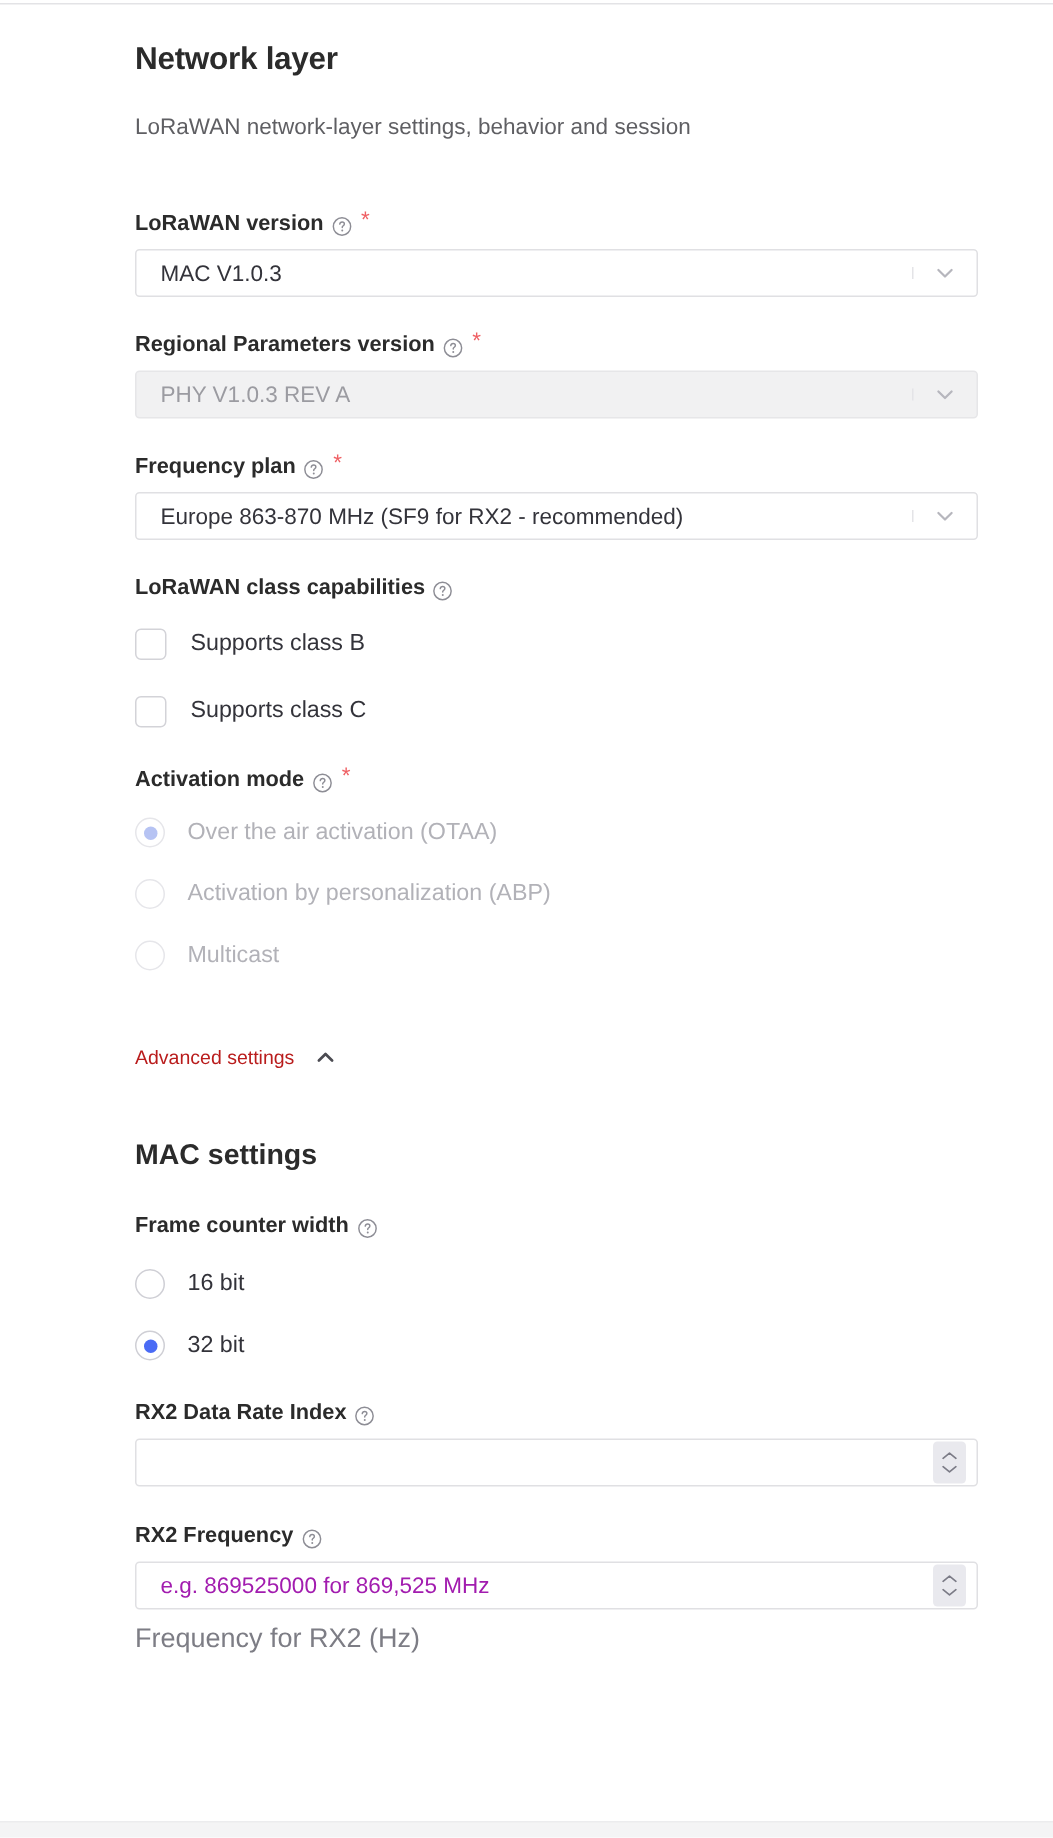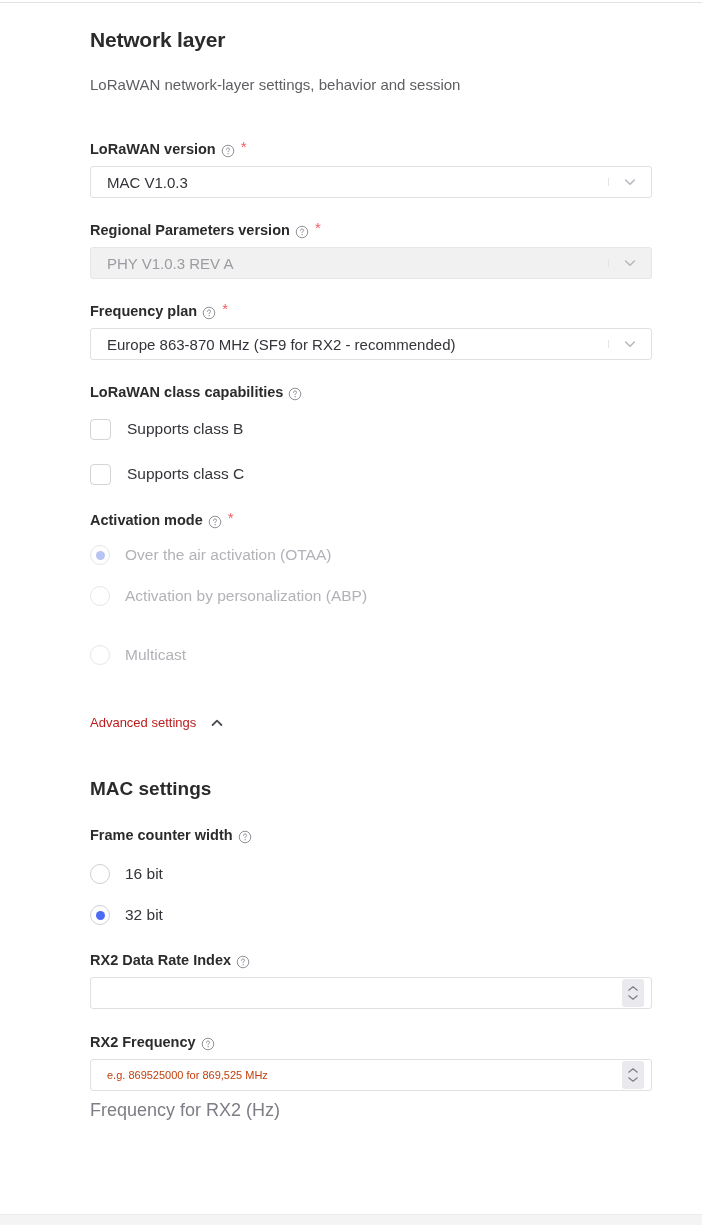--- a/index.html
+++ b/index.html
@@ -120,22 +120,22 @@
     background: #f1f1f2;
     border-color: #e6e6e8;
   }
   .control .value {
     font-size: 15px;
     color: #33333a;
     padding-left: 16px;
   }
   .control.disabled .value { color: #9b9ba1; }
   .control .placeholder {
-    font-size: 11px;
-    color: #c2410c;
+    font-size: 15px;
+    color: #a21caf;
     padding-left: 16px;
   }
   .sel-divider {
     position: absolute;
     right: 42px;
     top: 11px;
     bottom: 11px;
     width: 1px;
     background: #e4e4e7;
   }
@@ -340,21 +340,21 @@
     <div class="radio-row" style="margin-top:14px;">
       <span class="radio-outer disabled">
         <span class="radio-dot muted"></span>
       </span>
       <span class="radio-label disabled">Over the air activation (OTAA)</span>
     </div>
     <div class="radio-row" style="margin-top:17px;">
       <span class="radio-outer disabled"></span>
       <span class="radio-label disabled">Activation by personalization (ABP)</span>
     </div>
-    <div class="radio-row" style="margin-top:35px;">
+    <div class="radio-row" style="margin-top:17px;">
       <span class="radio-outer disabled"></span>
       <span class="radio-label disabled">Multicast</span>
     </div>
   </div>
 
   <div class="h-advanced-row">
     <span class="h-advanced">Advanced settings</span>
     <span>
       <svg class="chevron-up-dark" viewBox="0 0 16 16" width="16" height="16">
           <path d="M3.6 10 8 5.7 12.4 10" fill="none" stroke="#4b4b52" stroke-width="1.8" stroke-linecap="round" stroke-linejoin="round"></path>

